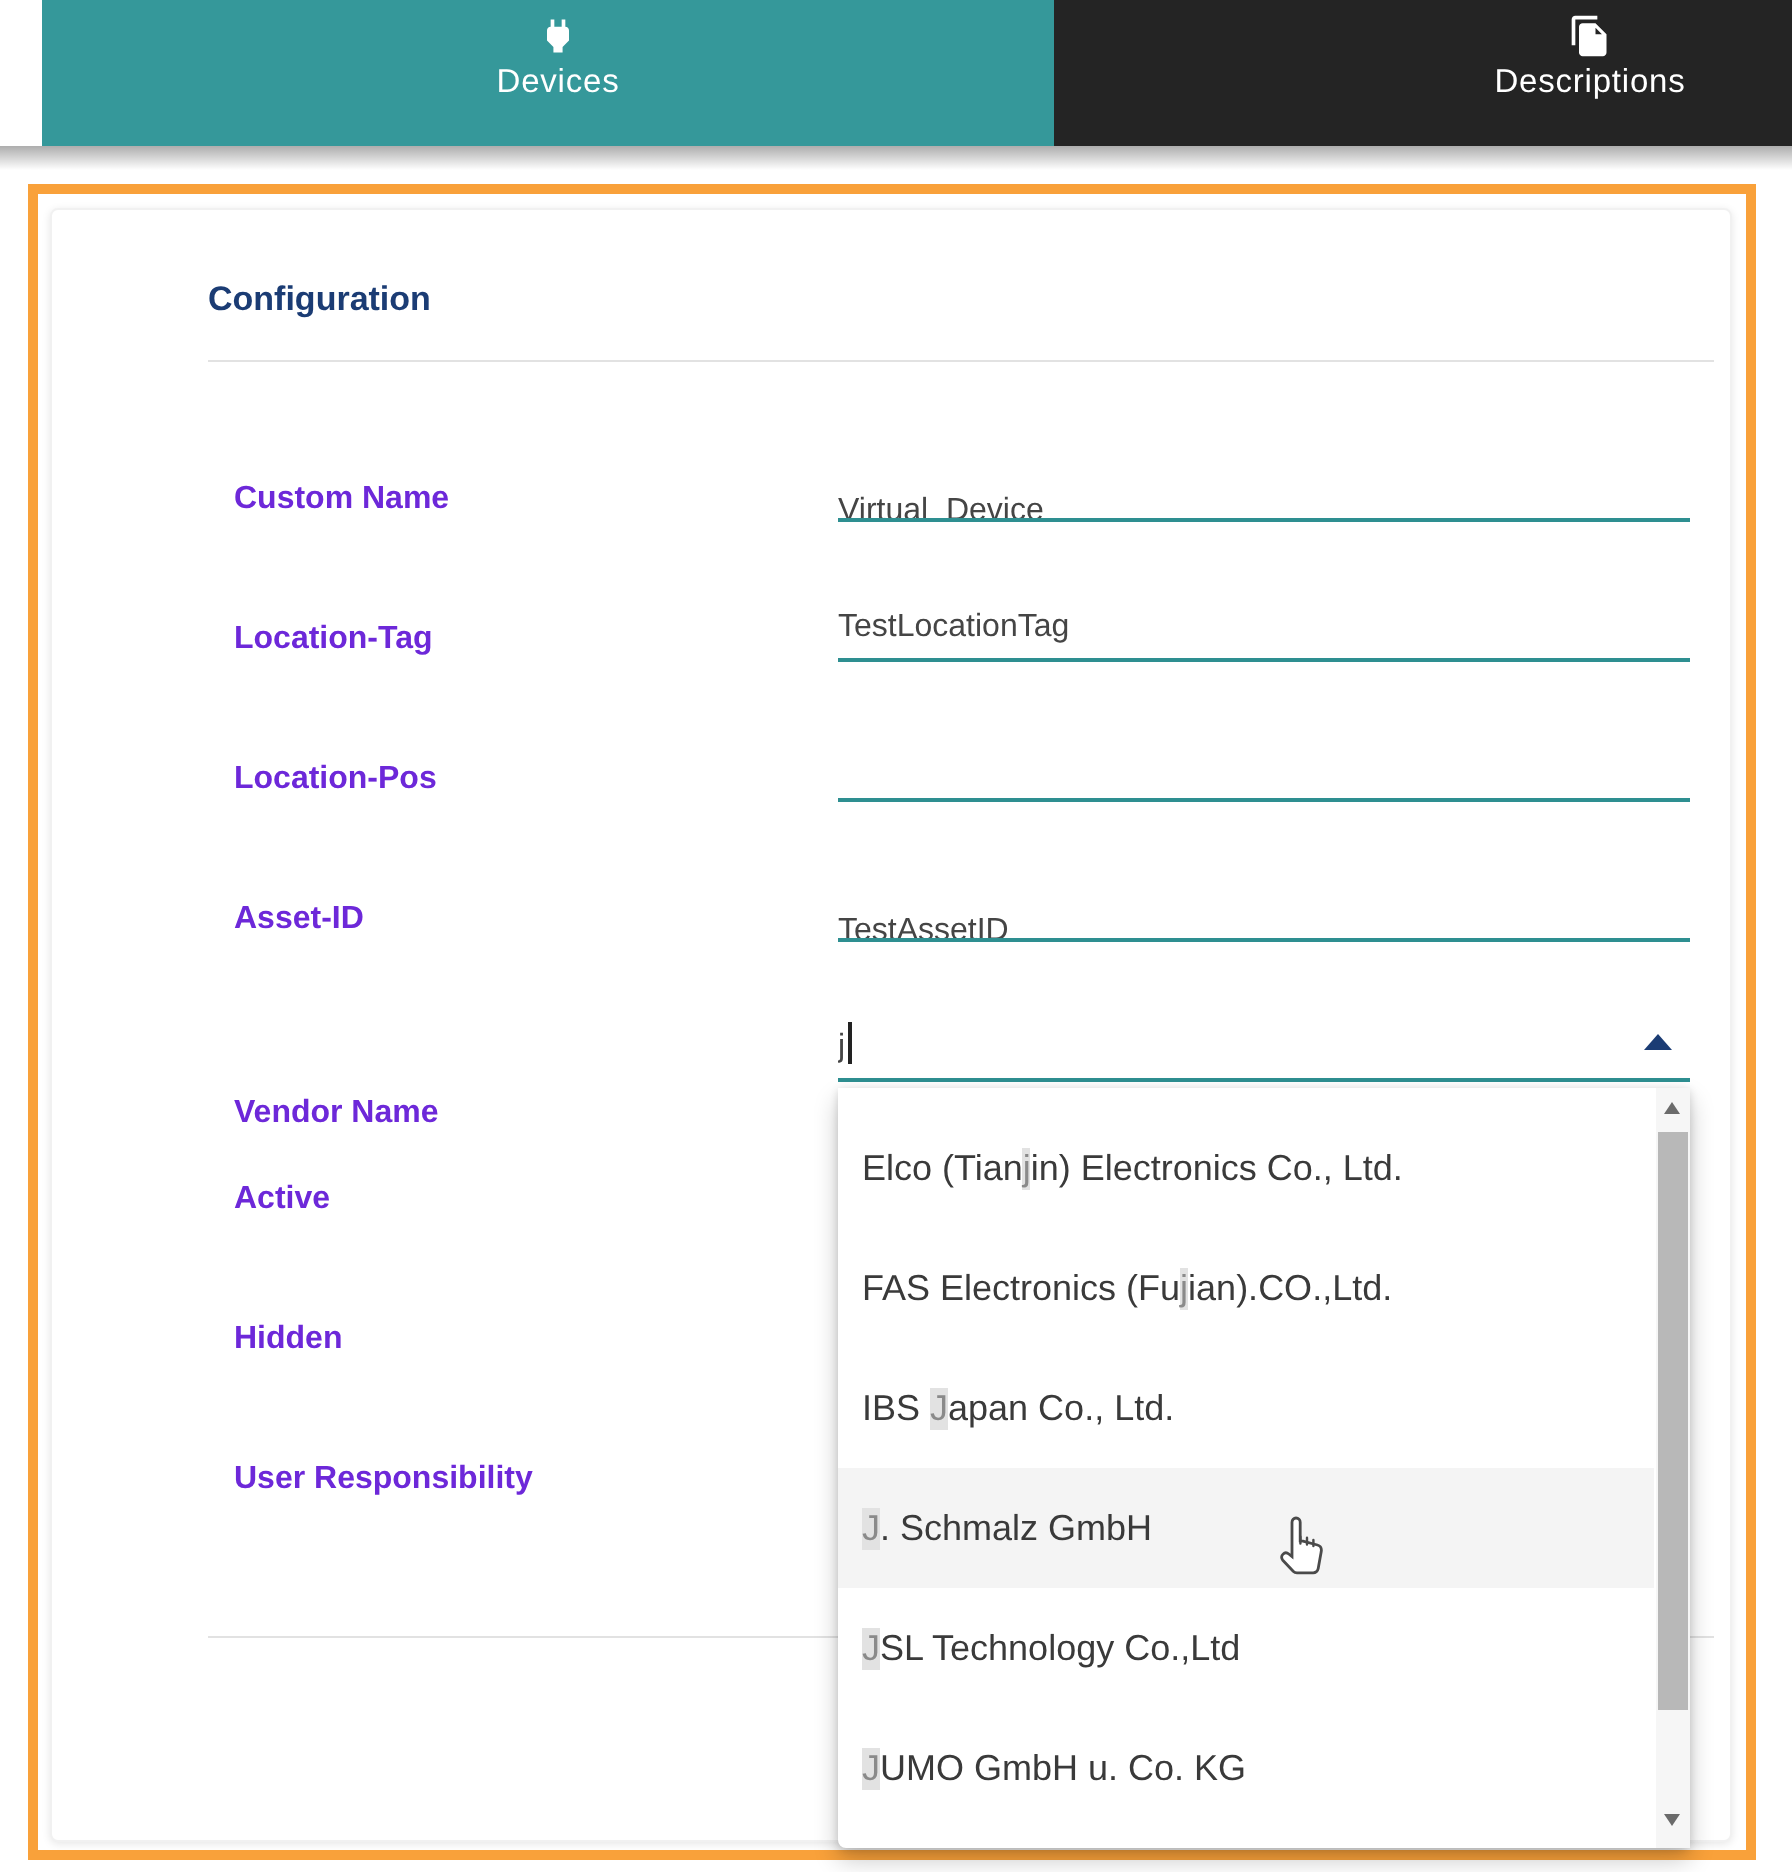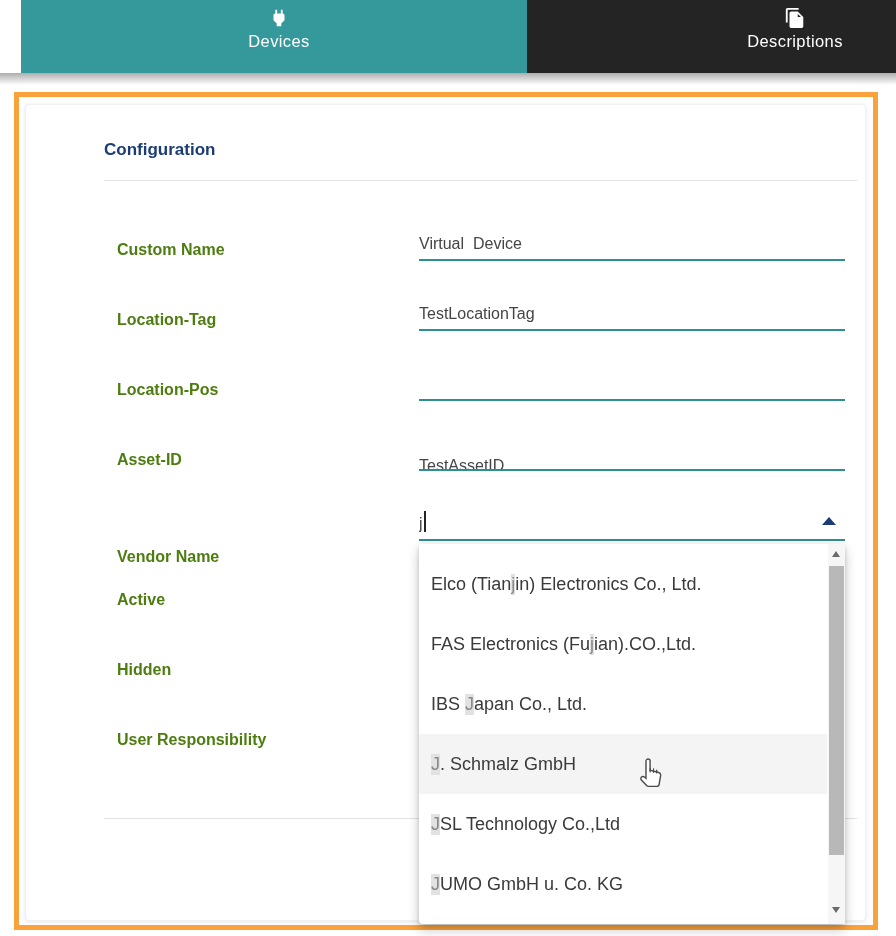--- a/index.html
+++ b/index.html
@@ -30,28 +30,28 @@
   .card{position:absolute;left:25px;top:104px;width:841px;height:817px;background:#fff;
     border:1px solid #f1f1f1;border-radius:4px;box-shadow:0 1px 4px rgba(0,0,0,.10);z-index:1;}
 
   
   .section-title{position:absolute;left:104px;top:140px;font-size:17px;font-weight:bold;
     color:var(--navy);z-index:2;}
   .divider{position:absolute;left:104px;width:753px;height:1px;background:var(--divider);z-index:2;}
   .divider-top{top:180px;}
   .divider-bottom{top:818px;}
 
-  .field-label{position:absolute;left:117px;font-size:16px;font-weight:bold;color:#4d7c0f;z-index:2;}
+  .field-label{position:absolute;left:117px;font-size:16px;font-weight:bold;color:#6d28d9;z-index:2;}
   .r1{top:241px}.r2{top:311px}.r3{top:381px}.r4{top:451px}.r5{top:548px}
   .r6{top:591px}.r7{top:661px}.r8{top:731px}
 
   .field-input{position:absolute;left:419px;width:426px;height:24px;border:none;outline:none;
     background:transparent;font-family:"Liberation Sans","DejaVu Sans",sans-serif;
     font-size:16px;color:#454545;z-index:2;}
-  .i1{top:232px}.i2{top:302px}.i3{top:372px}.i4{top:454px}.i5{top:512px}
+  .i1{top:244px}.i2{top:302px}.i3{top:372px}.i4{top:454px}.i5{top:512px}
   .underline{position:absolute;left:419px;width:426px;height:2px;
     border-top:1px solid var(--uline);border-bottom:1px solid var(--uline);z-index:2;}
   .u1{top:259px}.u2{top:329px}.u3{top:399px}.u4{top:469px}.u5{top:539px}
 
   .caret{position:absolute;left:424px;top:511px;width:1.5px;height:21px;background:#222;z-index:3;}
   .dd-arrow-up{position:absolute;left:822px;top:517px;width:0;height:0;z-index:3;cursor:pointer;
     border-left:7px solid transparent;border-right:7px solid transparent;
     border-bottom:8px solid var(--navy);}
 
   

